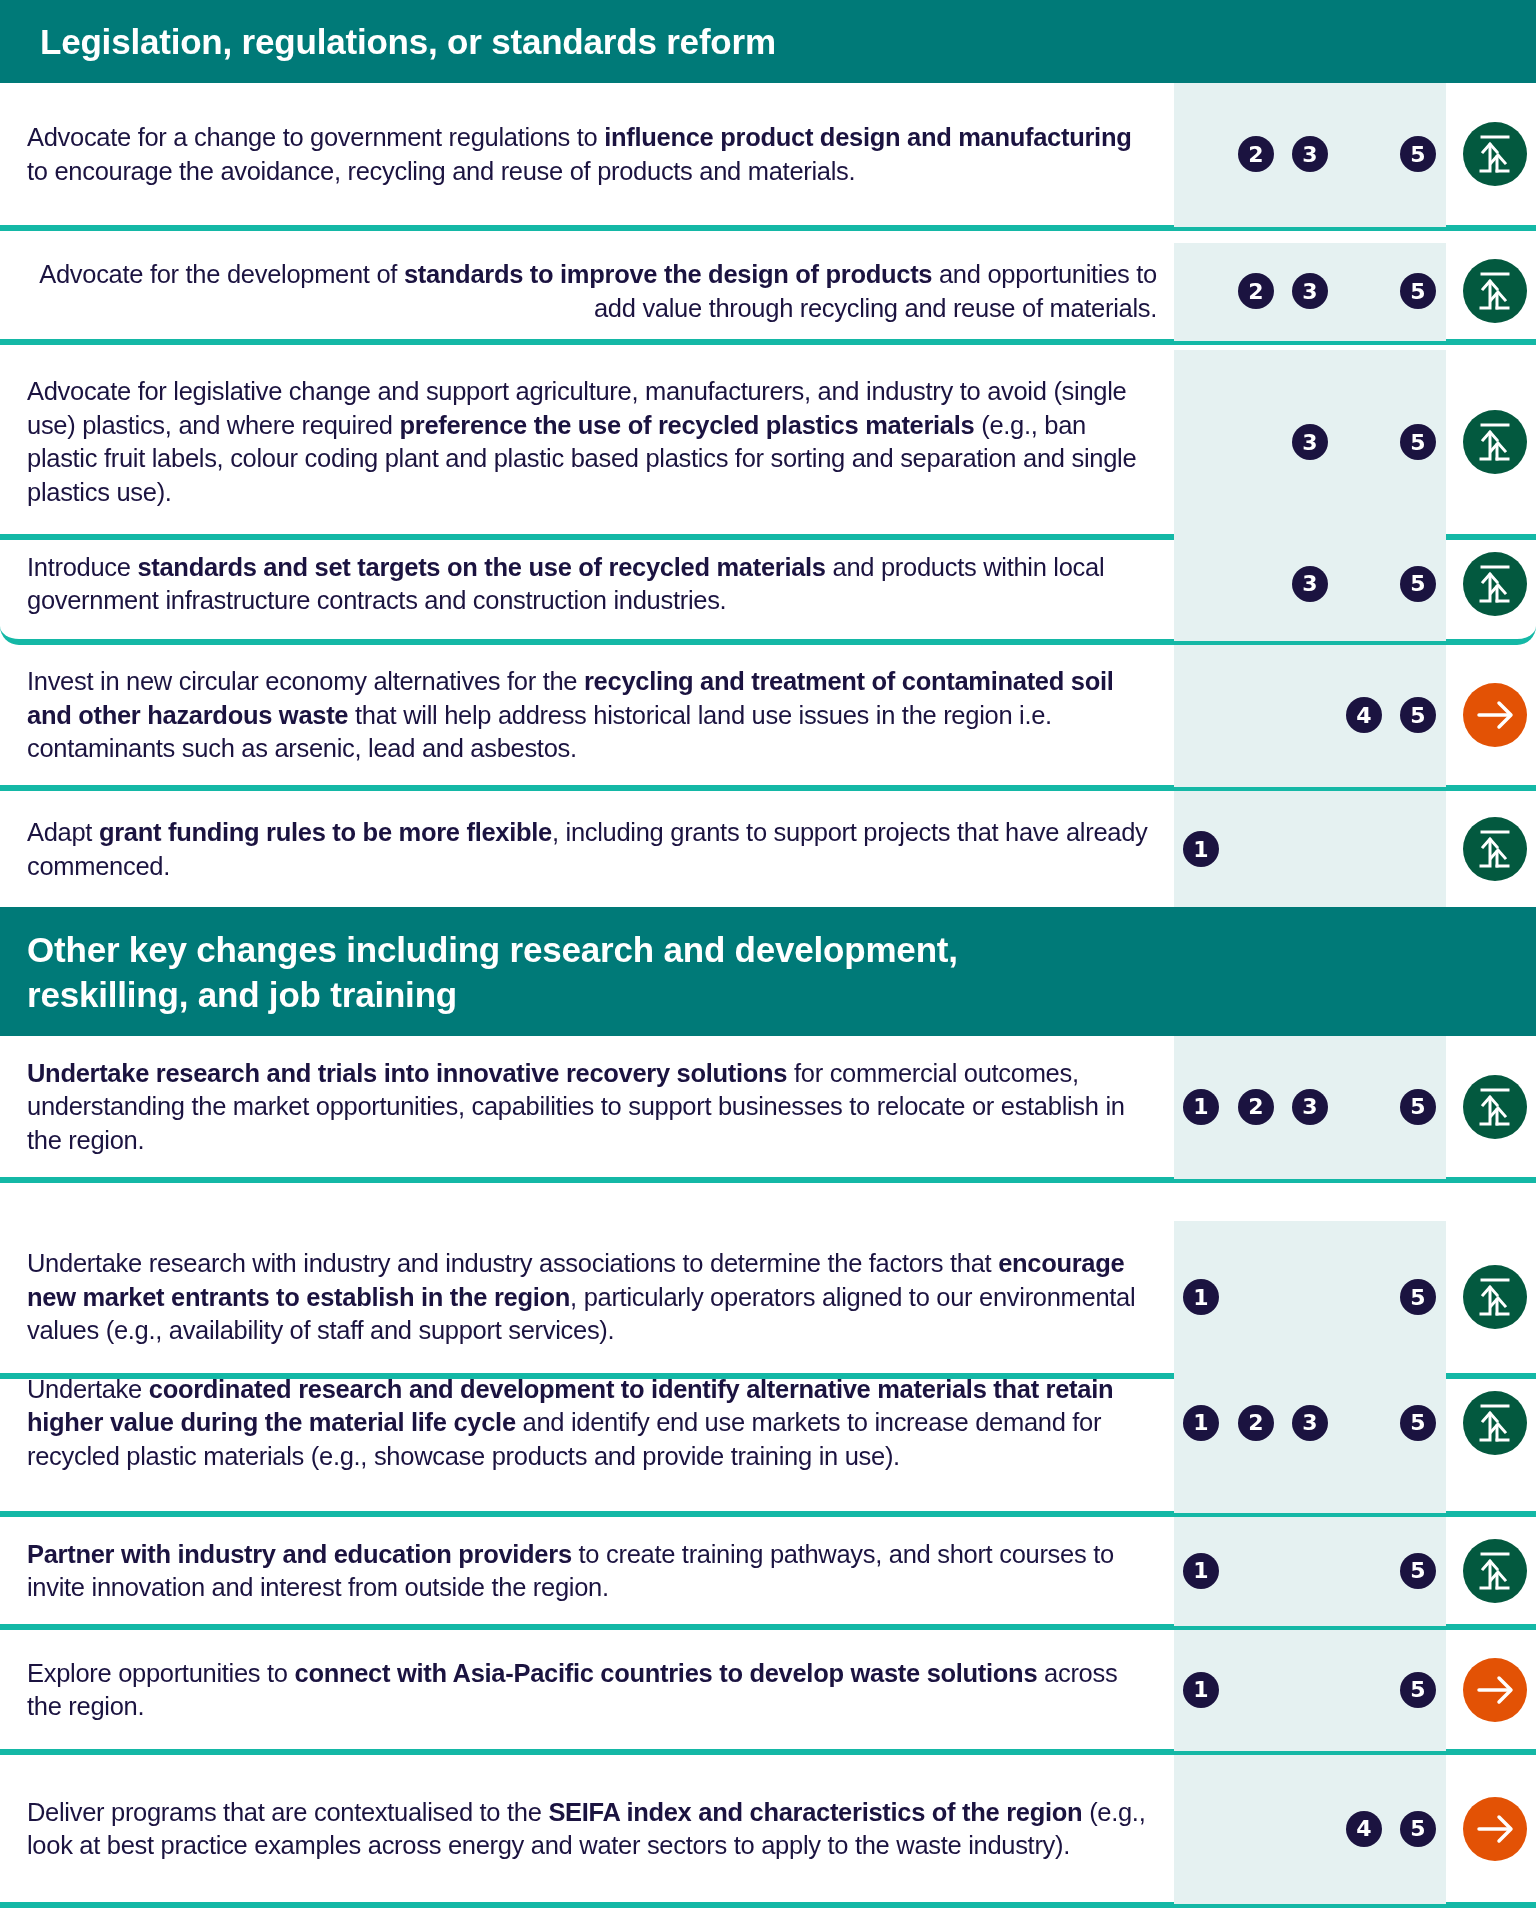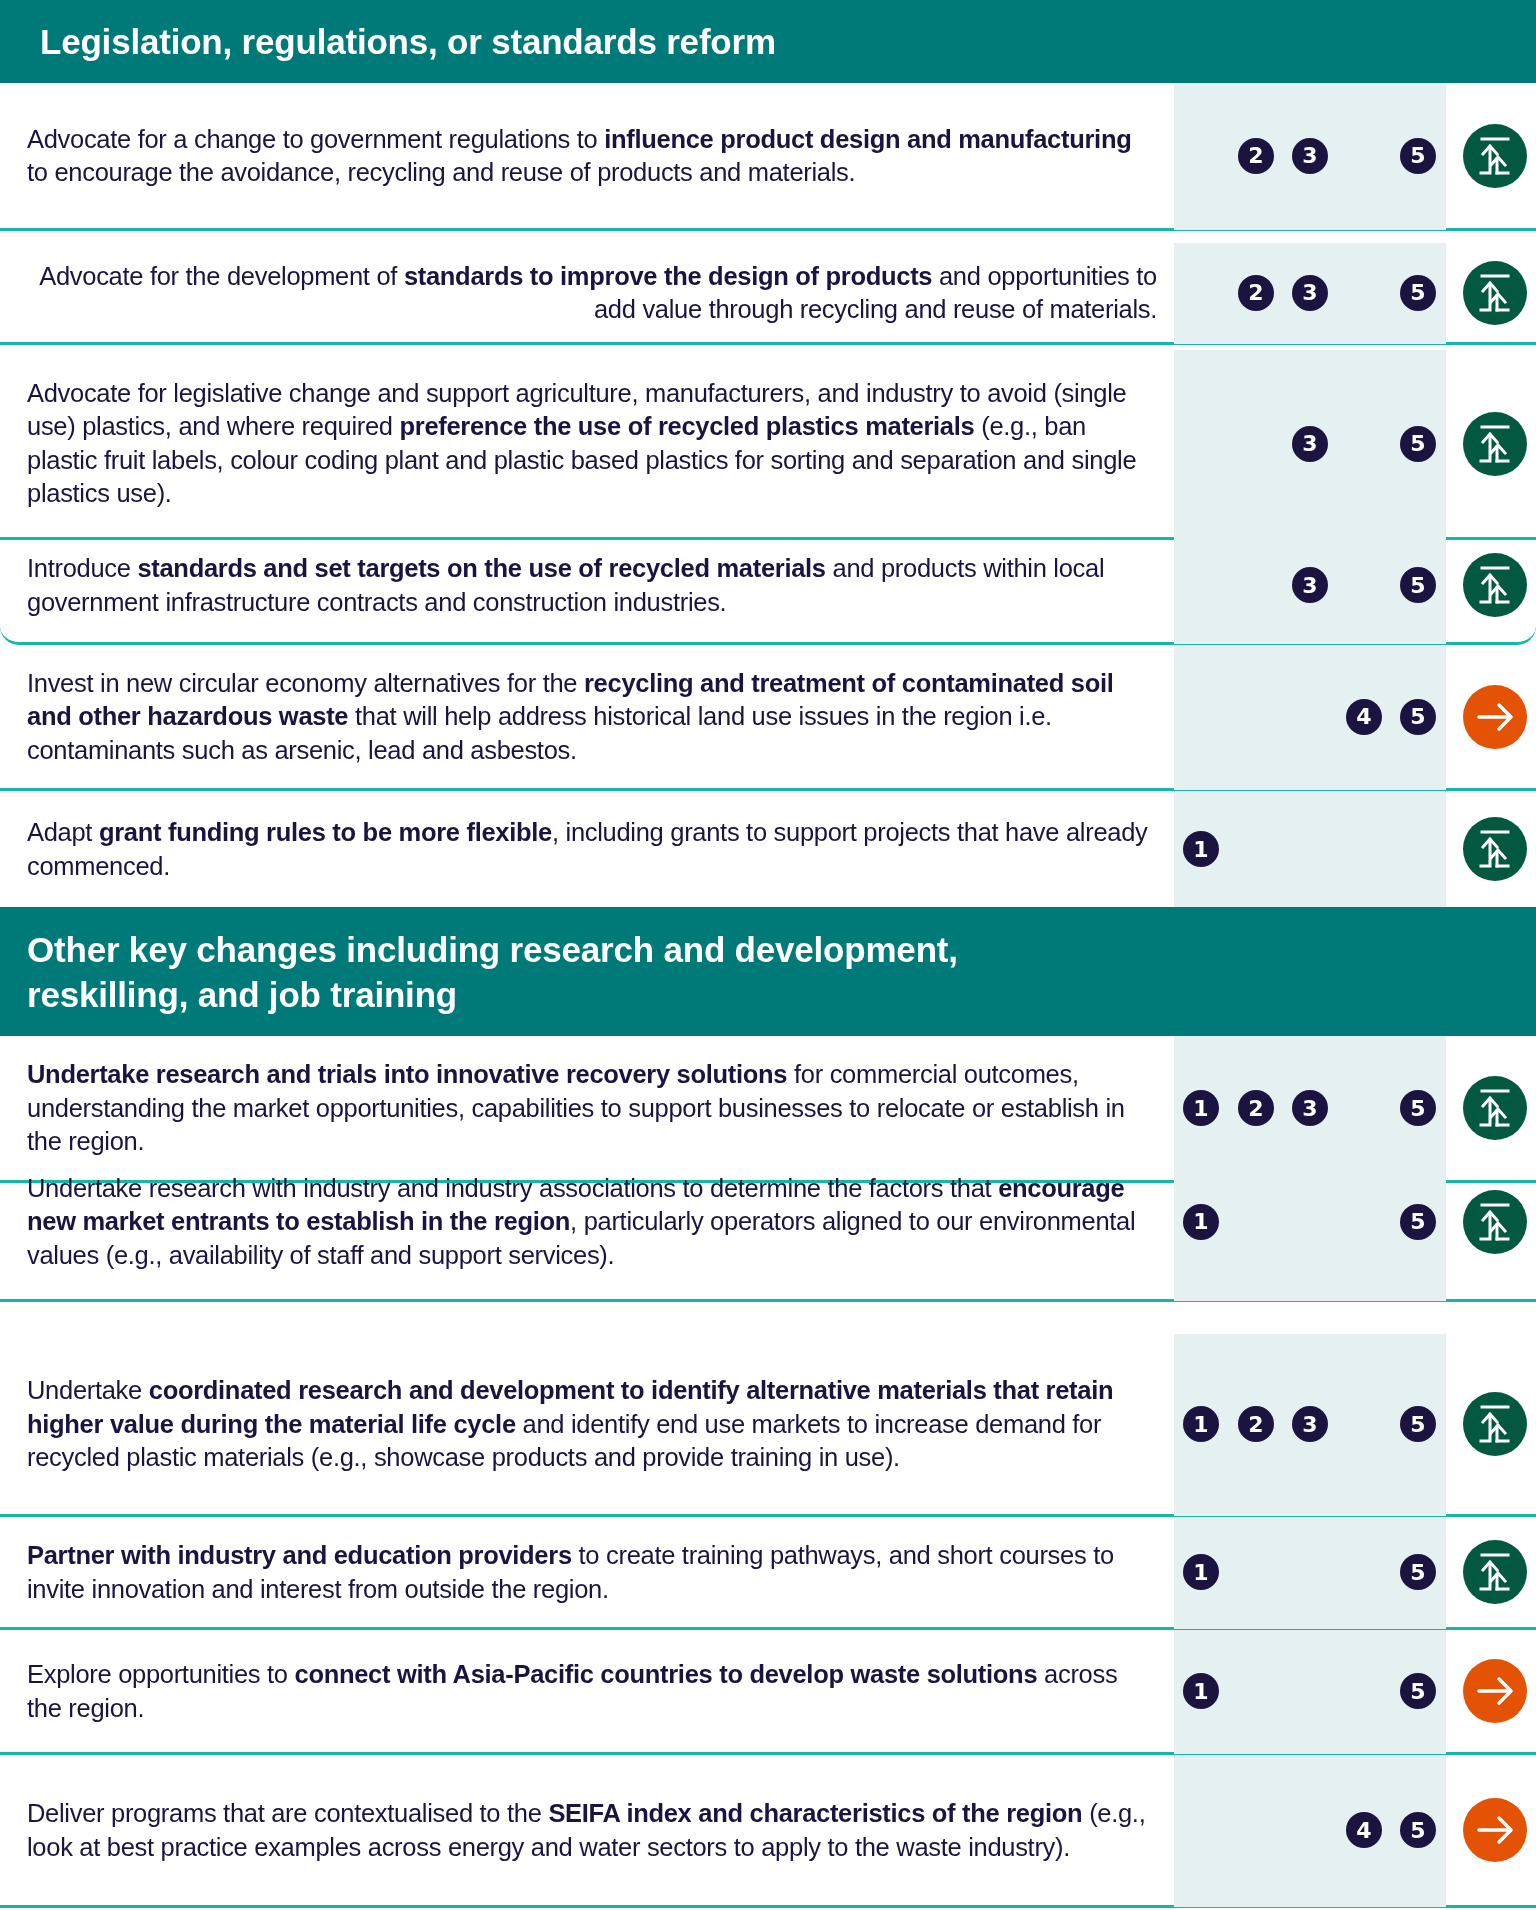--- a/index.html
+++ b/index.html
@@ -10,21 +10,21 @@
     position: absolute; left: 0; width: 1536px;
     background: #007a78; color: #ffffff;
     font-weight: 700; font-size: 35px; line-height: 45px;
     padding-left: 27px; letter-spacing: -0.2px;
     display: flex; align-items: center;
   }
   .section-header span { display: block; }
 
   .row {
     position: absolute; left: 0; width: 1536px;
-    border-bottom: 3px solid #14b8a6;
+    border-bottom: 6px solid #14b8a6;
   }
   .row .text {
     position: absolute; left: 27px; width: 1130px;
     font-size: 25.5px; line-height: 33.5px;
     letter-spacing: -0.3px;
     top: 50%; transform: translateY(-50%);
     color: #1b1340;
   }
   .row .text b { font-weight: 700; }
   .row .badge-col {
@@ -190,21 +190,21 @@
           <polyline points="18,49 27,49 27,23"></polyline>
           <polyline points="20,30 27,22 34,30"></polyline>
           <polyline points="34,49 34,35"></polyline>
           <polyline points="34,49 45,49"></polyline>
           <polyline points="28,41 35,33 42,41"></polyline>
         </g>
       </svg>
     </div>
 </div>
 
-<div class="row" style="top:1144px; height:158px;">
+<div class="row" style="top:1221px; height:158px;">
   <div class="badge-col"></div>
   <div class="text"><span>Undertake research with industry and industry associations to determine the factors that </span><b>encourage new market entrants to establish in the region</b><span>, particularly operators aligned to our environmental values (e.g., availability of staff and support services).</span></div>
   <div class="badge b1">1</div>
   <div class="badge b5">5</div>
   <div class="icon green">
       <svg viewBox="0 0 64 64">
         <g stroke="#fff" stroke-width="3" fill="none" stroke-linecap="square">
           <line x1="19" y1="15" x2="45" y2="15"></line>
           <polyline points="18,49 27,49 27,23"></polyline>
           <polyline points="20,30 27,22 34,30"></polyline>

